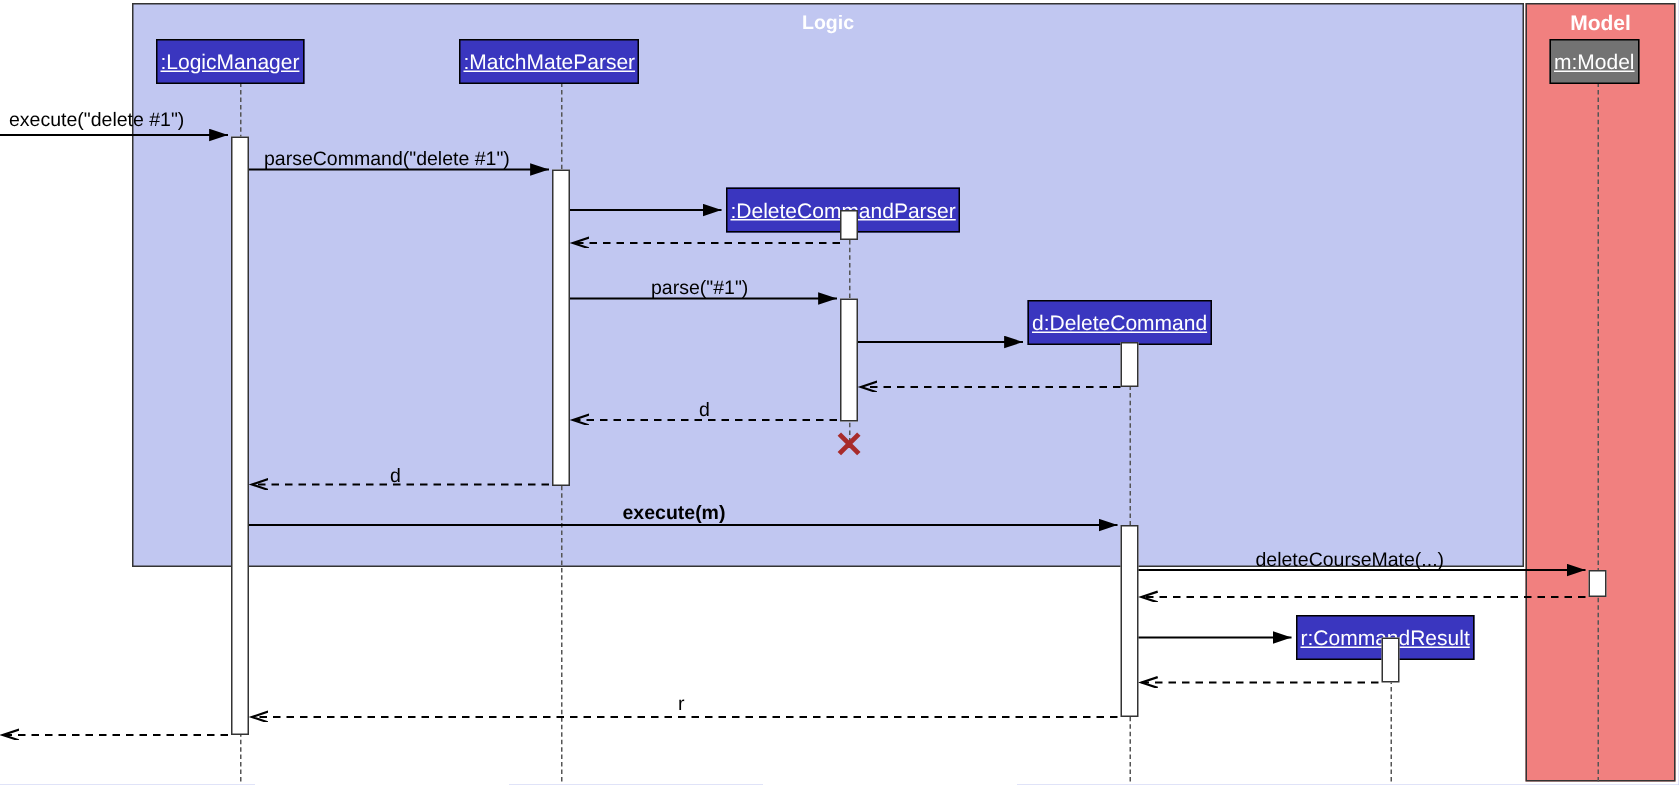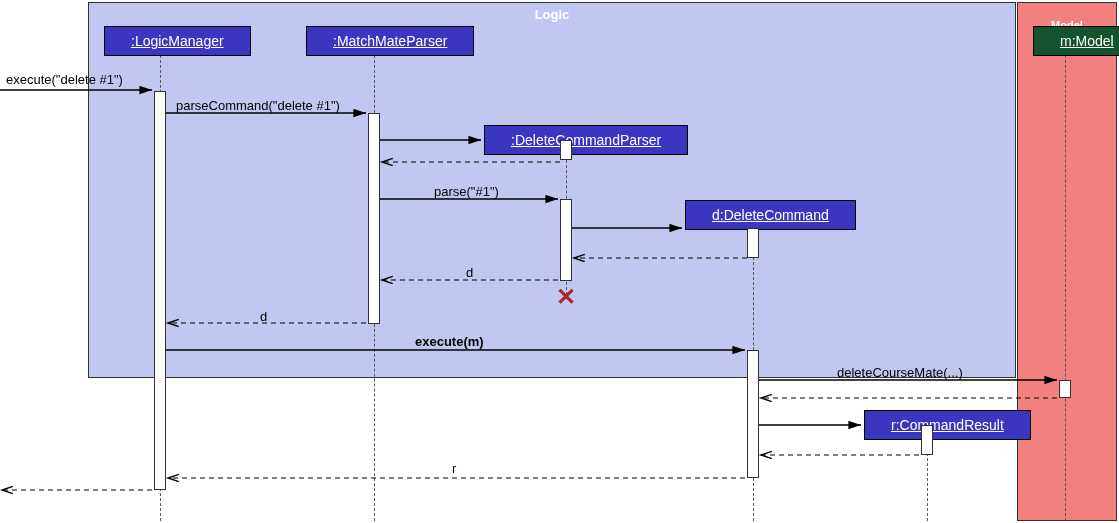--- a/index.html
+++ b/index.html
@@ -34,38 +34,38 @@
       left: 1017px;
       top: 2px;
       width: 100px;
       height: 519px;
       background: #F1807F;
       border: 1px solid #333;
     }
     .model-label {
       position: absolute;
       left: 50%;
-      top: 16px;
+      top: 4px;
       transform: translateX(-50%);
       color: white;
       font-weight: bold;
-      font-size: 11px;
+      font-size: 14px;
     }
     .participant {
       position: absolute;
-      padding: 6px 26px;
+      padding: 6px 2px;
       color: white;
       font-size: 14px;
       border: 1.5px solid black;
       white-space: nowrap;
       text-decoration: underline;
       text-align: center;
     }
     .participant.blue { background: #3A36BF; }
-    .participant.red { background: #14532d; }
+    .participant.red { background: #737373; }
     .lifeline {
       position: absolute;
       width: 0;
       border-left: 1.5px dashed #555;
     }
     .activation {
       position: absolute;
       width: 12px;
       background: white;
       border: 1.5px solid #333;

